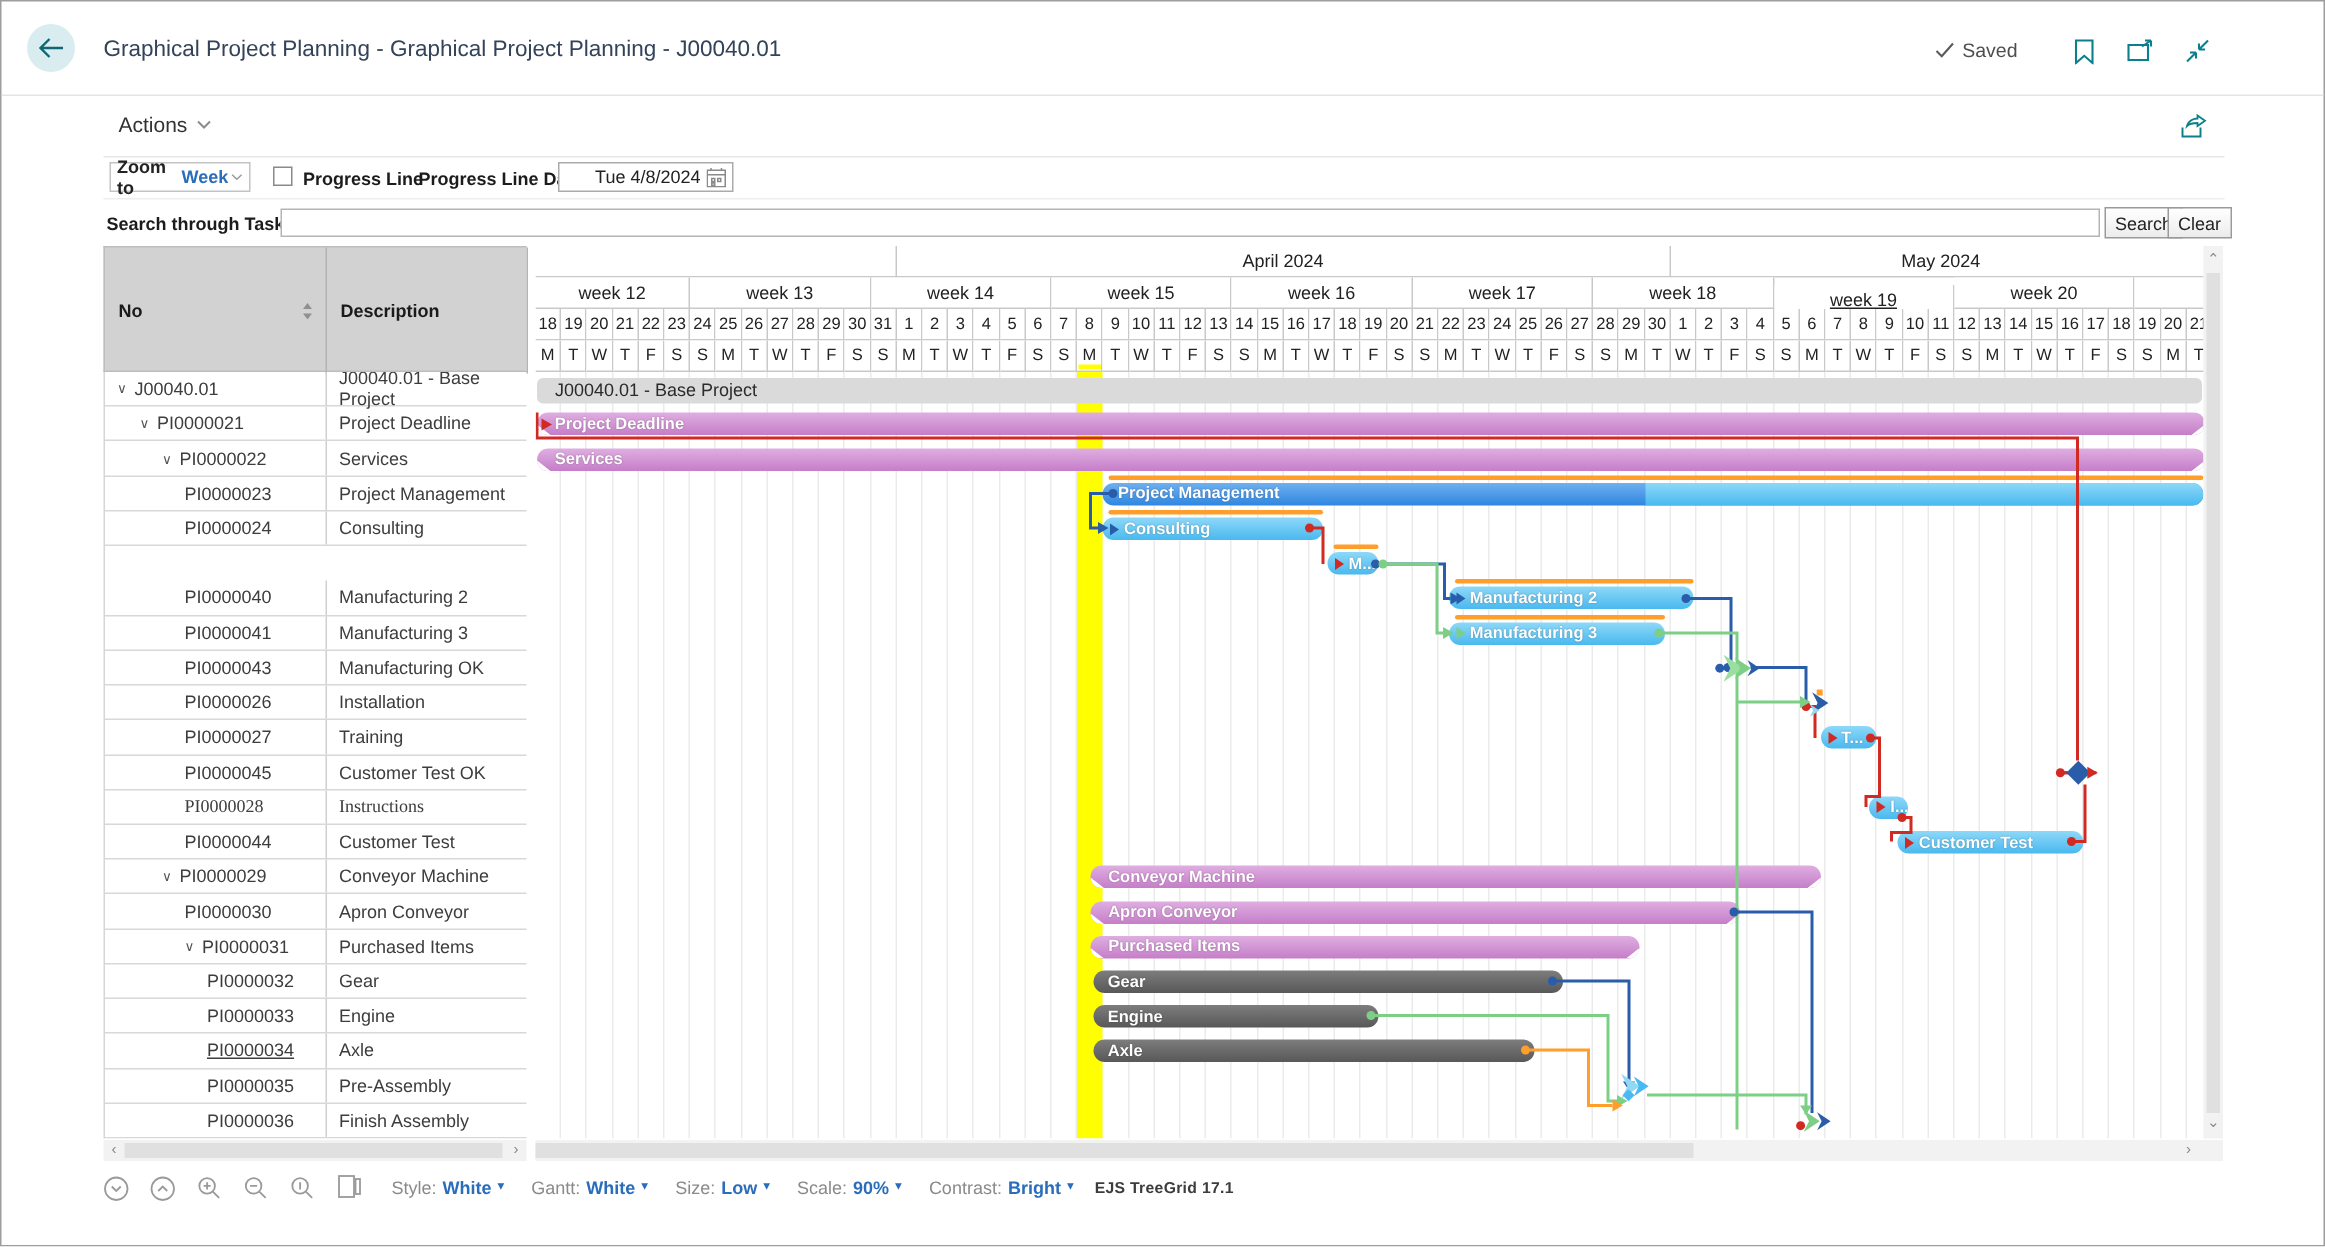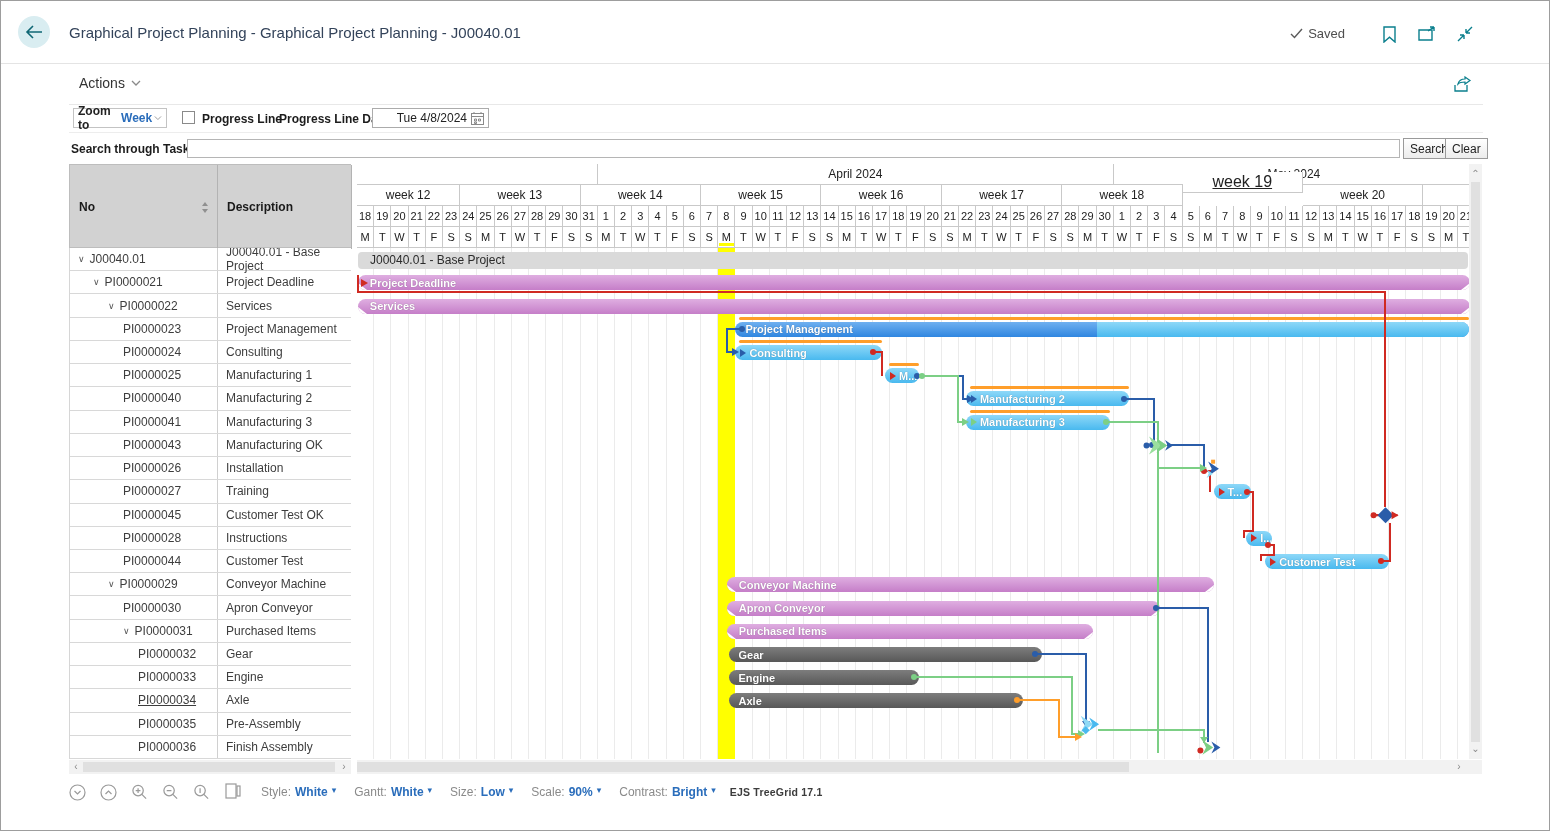--- a/index.html
+++ b/index.html
@@ -183,26 +183,20 @@
           <span>PI0000023</span>
         </div>
         <div class="tcell-desc">Project Management</div>
       </div>
       <div class="trow" style="top: 92.92px; height: 23.23px;">
         <div class="tcell-no" style="padding-left: 53px;">
           <span>PI0000024</span>
         </div>
         <div class="tcell-desc">Consulting</div>
       </div>
-      <div class="trow" style="top: 116.15px; height: 23.23px;">
-        <div class="tcell-no" style="padding-left: 53px;">
-          <span>PI0000025</span>
-        </div>
-        <div class="tcell-desc">Manufacturing 1</div>
-      </div>
       <div class="trow" style="top: 139.38px; height: 23.23px;">
         <div class="tcell-no" style="padding-left: 53px;">
           <span>PI0000040</span>
         </div>
         <div class="tcell-desc">Manufacturing 2</div>
       </div>
       <div class="trow" style="top: 162.61px; height: 23.23px;">
         <div class="tcell-no" style="padding-left: 53px;">
           <span>PI0000041</span>
         </div>
@@ -225,21 +219,21 @@
           <span>PI0000027</span>
         </div>
         <div class="tcell-desc">Training</div>
       </div>
       <div class="trow" style="top: 255.53px; height: 23.23px;">
         <div class="tcell-no" style="padding-left: 53px;">
           <span>PI0000045</span>
         </div>
         <div class="tcell-desc">Customer Test OK</div>
       </div>
-      <div class="trow" style="top: 278.76px; height: 23.23px;">
+      <div class="trow" style="top: 278.76px; height: 23.23px; font-family: Liberation Serif, serif;">
         <div class="tcell-no" style="padding-left: 53px;">
           <span>PI0000028</span>
         </div>
         <div class="tcell-desc">Instructions</div>
       </div>
       <div class="trow" style="top: 301.99px; height: 23.23px;">
         <div class="tcell-no" style="padding-left: 53px;">
           <span>PI0000044</span>
         </div>
         <div class="tcell-desc">Customer Test</div>
@@ -300,21 +294,21 @@
       <div class="gcell" style="left: 0px; top: 0px; width: 240.8px; height: 21px; font-size: 12px;"></div>
       <div class="gcell" style="left: 240.8px; top: 0px; width: 516px; height: 21px; font-size: 12px;">April 2024</div>
       <div class="gcell" style="left: 756.8px; top: 0px; width: 361.2px; height: 21px; font-size: 12px;">May 2024</div>
       <div class="gcell" style="left: 0px; top: 21px; width: 103.2px; height: 21px; font-size: 12px;">week 12</div>
       <div class="gcell" style="left: 103.2px; top: 21px; width: 120.4px; height: 21px; font-size: 12px;">week 13</div>
       <div class="gcell" style="left: 223.6px; top: 21px; width: 120.4px; height: 21px; font-size: 12px;">week 14</div>
       <div class="gcell" style="left: 344px; top: 21px; width: 120.4px; height: 21px; font-size: 12px;">week 15</div>
       <div class="gcell" style="left: 464.4px; top: 21px; width: 120.4px; height: 21px; font-size: 12px;">week 16</div>
       <div class="gcell" style="left: 584.8px; top: 21px; width: 120.4px; height: 21px; font-size: 12px;">week 17</div>
       <div class="gcell" style="left: 705.2px; top: 21px; width: 120.4px; height: 21px; font-size: 12px;">week 18</div>
-      <div class="gcell" style="left: 825.6px; top: 8px; width: 120.4px; height: 21px; font-size: 16px; text-decoration: underline;">week 19</div>
+      <div class="gcell" style="left: 825.6px; top: 26px; width: 120.4px; height: 21px; font-size: 12px; text-decoration: underline;">week 19</div>
       <div class="gcell" style="left: 946px; top: 21px; width: 120.4px; height: 21px; font-size: 12px;">week 20</div>
       <div class="gcell" style="left: 1066.4px; top: 21px; width: 51.6px; height: 21px; font-size: 12px;"></div>
       <div class="gcell" style="left: 0px; top: 42px; width: 17.2px; height: 21px; font-size: 11px;">18</div>
       <div class="gcell" style="left: 17.2px; top: 42px; width: 17.2px; height: 21px; font-size: 11px;">19</div>
       <div class="gcell" style="left: 34.4px; top: 42px; width: 17.2px; height: 21px; font-size: 11px;">20</div>
       <div class="gcell" style="left: 51.6px; top: 42px; width: 17.2px; height: 21px; font-size: 11px;">21</div>
       <div class="gcell" style="left: 68.8px; top: 42px; width: 17.2px; height: 21px; font-size: 11px;">22</div>
       <div class="gcell" style="left: 86px; top: 42px; width: 17.2px; height: 21px; font-size: 11px;">23</div>
       <div class="gcell" style="left: 103.2px; top: 42px; width: 17.2px; height: 21px; font-size: 11px;">24</div>
       <div class="gcell" style="left: 120.4px; top: 42px; width: 17.2px; height: 21px; font-size: 11px;">25</div>

